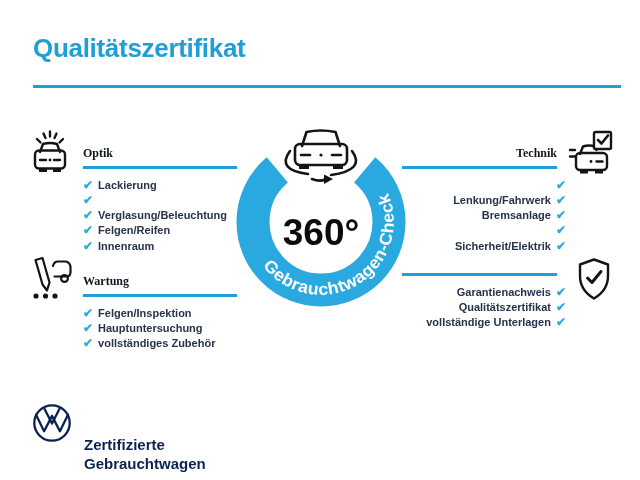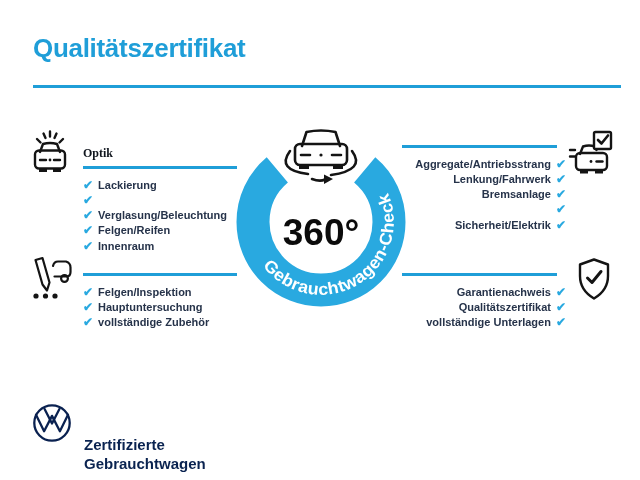--- a/index.html
+++ b/index.html
@@ -117,58 +117,59 @@
       <span>Felgen/Reifen</span>
     </div>
       <div class="row">
       <span class="chk">✔</span>
       <span>Innenraum</span>
     </div>
     </div>
 </div>
 
 <div class="section right" id="technik">
-  <div class="sec-underline"></div>
-  <div class="list">
-      <div class="row">
-      <span class="chk">✔</span>
-      <span>Aggregate/Antriebsstrang</span>
+  <div class="sec-head">Technik</div>
+  <div class="sec-underline"></div>
+  <div class="list">
+      <div class="row">
+      <span class="chk">✔</span>
     </div>
       <div class="row">
       <span class="chk">✔</span>
       <span>Lenkung/Fahrwerk</span>
     </div>
       <div class="row">
       <span class="chk">✔</span>
       <span>Bremsanlage</span>
     </div>
       <div class="row">
       <span class="chk">✔</span>
     </div>
       <div class="row">
       <span class="chk">✔</span>
       <span>Sicherheit/Elektrik</span>
     </div>
     </div>
 </div>
 
 <div class="section" id="wartung">
+  <div class="sec-head">Wartung</div>
   <div class="sec-underline"></div>
   <div class="list">
       <div class="row">
       <span class="chk">✔</span>
       <span>Felgen/Inspektion</span>
     </div>
       <div class="row">
       <span class="chk">✔</span>
       <span>Hauptuntersuchung</span>
     </div>
       <div class="row">
       <span class="chk">✔</span>
-      <span>vollständige Zubehör</span>
+      <span>vollständiges Zubehör</span>
     </div>
     </div>
 </div>
 
 <div class="section right" id="garantie">
   <div class="sec-underline"></div>
   <div class="list">
       <div class="row">
       <span class="chk">✔</span>
       <span>Garantienachweis</span>

